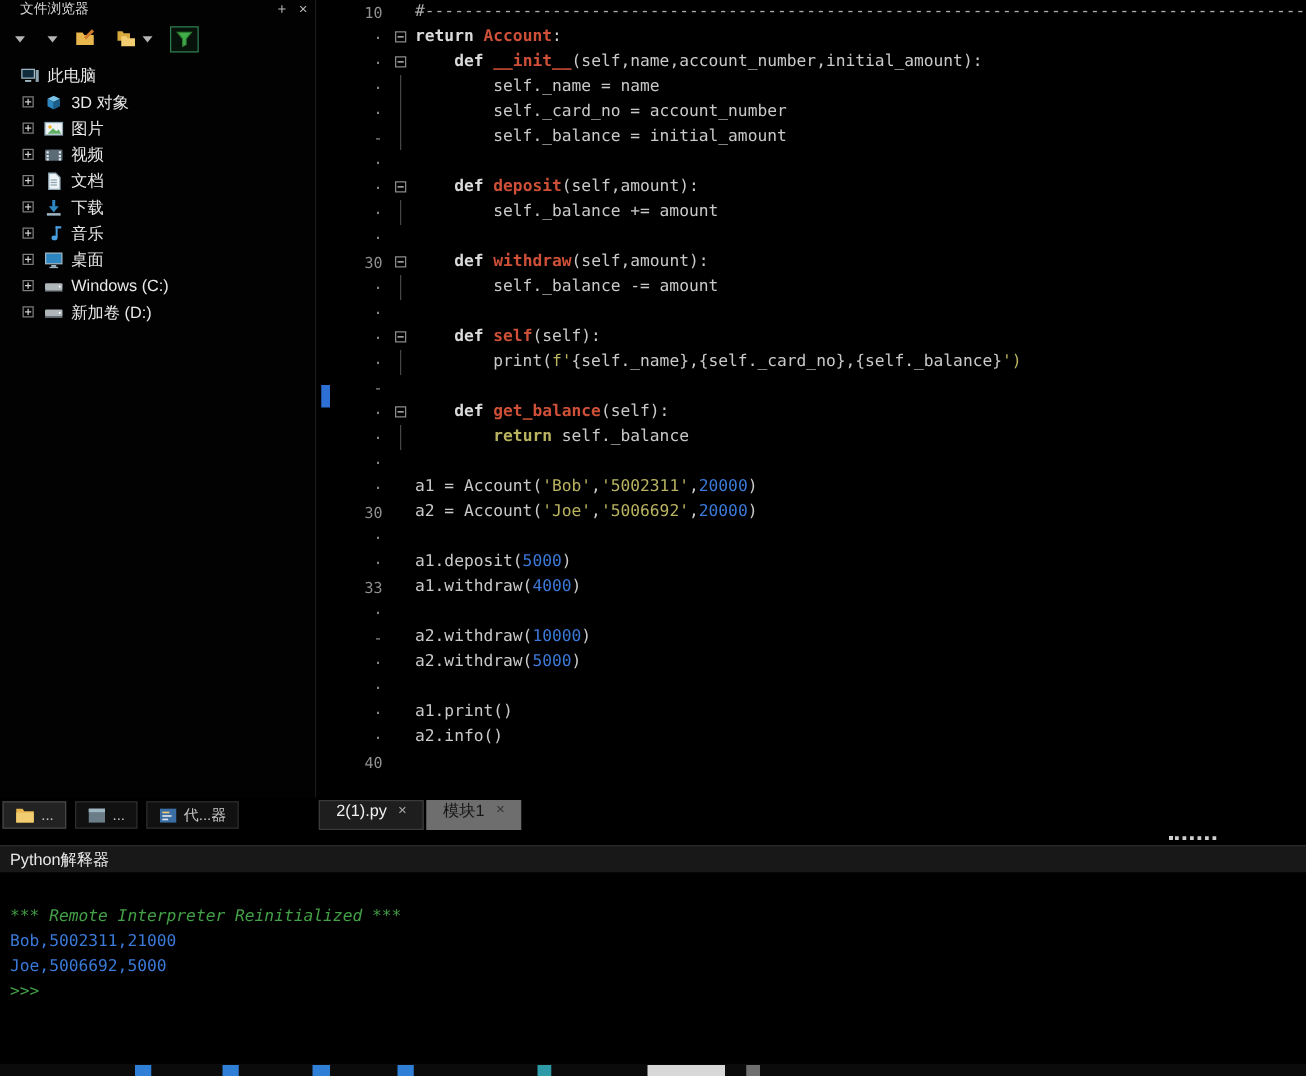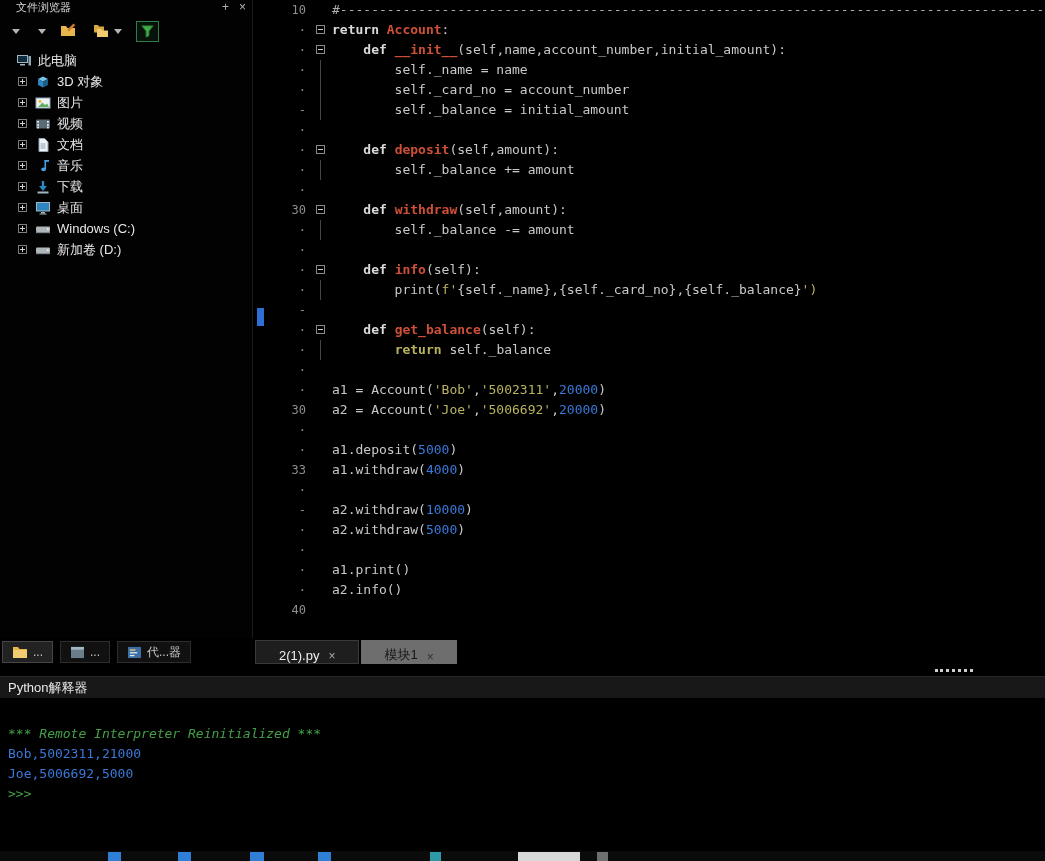--- a/index.html
+++ b/index.html
@@ -50,21 +50,21 @@
   .c-num{color:#3a79d8;}
   .c-ret{color:#b9b360;font-weight:bold;}
   .c-com{color:#acacac;}
 
   
   .dock-tabs{position:absolute;left:2px;top:640px;width:250px;height:24px;display:flex;gap:7px;align-items:center;}
   .dock-tab{height:20px;display:flex;align-items:center;gap:5px;padding:0 9px;font-size:12px;color:#c6c6c6;background:#111;border:1px solid #2d2d2d;}
   .dock-tab.active{background:#222;border-color:#454545;}
   .dock-icon{display:inline-flex;}
   .editor-tabs{position:absolute;left:255px;top:640px;height:24px;display:flex;gap:2px;align-items:stretch;}
-  .etab{display:flex;align-items:flex-end;padding:0 23px;font-size:13px;gap:9px;}
+  .etab{display:flex;align-items:flex-start;padding:0 13px;font-size:13px;gap:9px;}
   .etab.active{background:#1e1e1e;color:#f0f0f0;border:1px solid #3a3a3a;}
   .etab.inactive{background:#6e6e6e;color:#161616;}
   .etab .tab-close{font-size:12px;}
   .etab.active .tab-close{color:#a8a8a8;}
   .etab.inactive .tab-close{color:#333;}
 
   .grip{position:absolute;left:935px;top:669px;width:38px;height:3px;border-top:3px dotted #cfcfcf;}
 
   
   .interp-header{position:absolute;left:0;top:676px;width:1045px;height:22px;background:#181818;border-top:1px solid #2a2a2a;display:flex;align-items:center;padding-left:8px;box-sizing:border-box;}
@@ -180,42 +180,42 @@
               <rect x="5.5" y="8.5" width="5" height="1" fill="#8fa6b3"></rect>
               <rect x="5.5" y="10.5" width="5" height="1" fill="#8fa6b3"></rect>
             </svg>
           </span>
           <span class="tree-label">文档</span>
         </div>
         <div class="tree-row">
           <span class="expand-box"></span>
           <span class="tree-icon">
             <svg width="16" height="16" viewBox="0 0 16 16">
+              <rect x="6.8" y="2" width="2.4" height="5.5" fill="#2e86c1"></rect>
+              <polygon points="4,7 12,7 8,12" fill="#2e86c1"></polygon>
+              <rect x="2.5" y="12.5" width="11" height="2" fill="#9fb6c3"></rect>
+            </svg>
+          </span>
+          <span class="tree-label">下载</span>
+        </div>
+        <div class="tree-row">
+          <span class="expand-box"></span>
+          <span class="tree-icon">
+            <svg width="16" height="16" viewBox="0 0 16 16">
               <rect x="9.5" y="2" width="1.6" height="9" fill="#4a9fe0"></rect>
               <rect x="9.5" y="2" width="4.5" height="1.8" fill="#4a9fe0"></rect>
               <ellipse cx="8.6" cy="11.3" rx="2.4" ry="1.9" fill="#4a9fe0"></ellipse>
             </svg>
           </span>
           <span class="tree-label">音乐</span>
         </div>
         <div class="tree-row">
           <span class="expand-box"></span>
           <span class="tree-icon">
             <svg width="16" height="16" viewBox="0 0 16 16">
-              <rect x="6.8" y="2" width="2.4" height="5.5" fill="#2e86c1"></rect>
-              <polygon points="4,7 12,7 8,12" fill="#2e86c1"></polygon>
-              <rect x="2.5" y="12.5" width="11" height="2" fill="#9fb6c3"></rect>
-            </svg>
-          </span>
-          <span class="tree-label">下载</span>
-        </div>
-        <div class="tree-row">
-          <span class="expand-box"></span>
-          <span class="tree-icon">
-            <svg width="16" height="16" viewBox="0 0 16 16">
               <rect x="1.5" y="2.5" width="13" height="8.5" fill="#2e86c1" stroke="#9fb6c3"></rect>
               <rect x="6" y="12" width="4" height="1.5" fill="#9fb6c3"></rect>
               <rect x="4.5" y="13.5" width="7" height="1" fill="#9fb6c3"></rect>
             </svg>
           </span>
           <span class="tree-label">桌面</span>
         </div>
         <div class="tree-row">
           <span class="expand-box"></span>
           <span class="tree-icon">
@@ -328,21 +328,21 @@
         <div class="code-row">
           <span class="gutter">·</span>
           <span class="fold-col"></span>
           <span class="code-text"></span>
         </div>
         <div class="code-row">
           <span class="gutter">·</span>
           <span class="fold-col">
             <span class="fold-box"></span>
           </span>
-          <span class="code-text"><span class="c-def">    </span><span class="c-kw">def </span><span class="c-fn">info</span><span class="c-def">(self):</span></span>
+          <span class="code-text"><span class="c-def">    </span><span class="c-kw">def </span><span class="c-fn">self</span><span class="c-def">(self):</span></span>
         </div>
         <div class="code-row">
           <span class="gutter">·</span>
           <span class="fold-col">
             <span class="fold-line"></span>
           </span>
           <span class="code-text"><span class="c-def">        print(</span><span class="c-str">f'</span><span class="c-def">{self._name},{self._card_no},{self._balance}</span><span class="c-str">')</span></span>
         </div>
         <div class="code-row">
           <span class="gutter">-</span>

